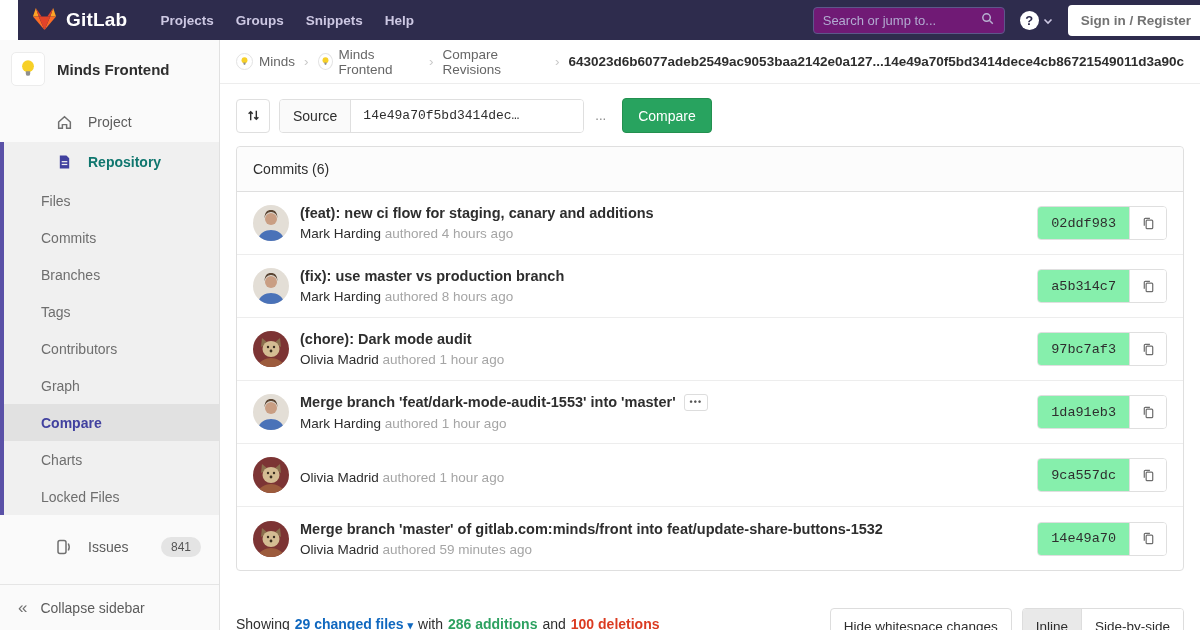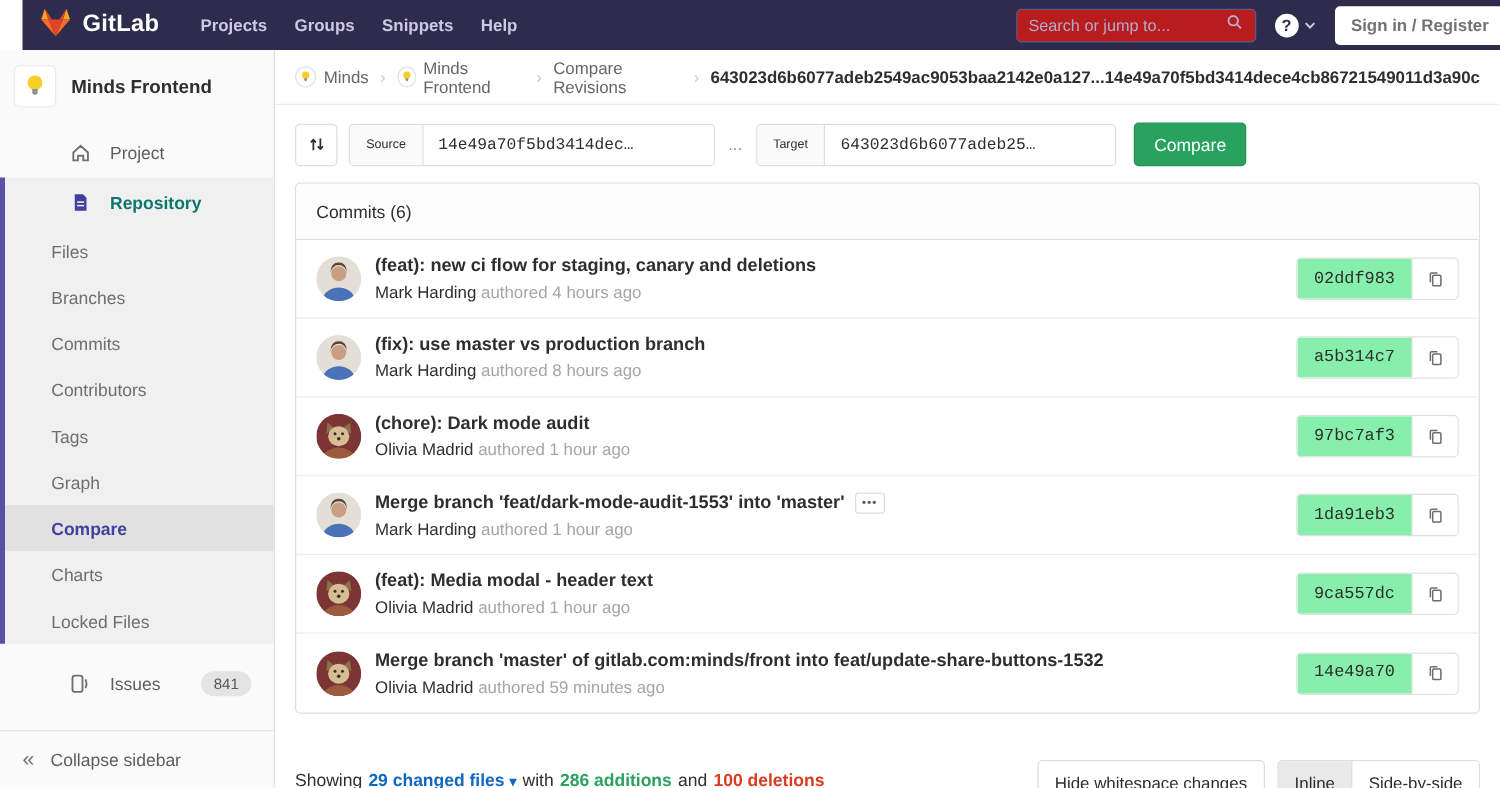--- a/index.html
+++ b/index.html
@@ -6,21 +6,21 @@
   html,body { width:1200px; height:630px; overflow:hidden; background:#fff;
               font-family:"Liberation Sans", sans-serif; }
 
   
   .navbar { position:absolute; top:0; left:18px; width:1200px; height:40px;
             background:#2e2c4d; display:flex; align-items:center; padding:0 14px; z-index:10; }
   .brand { display:flex; align-items:center; gap:9px; margin-right:22px; cursor:pointer; }
   .brand-name { color:#fff; font-size:19px; font-weight:bold; letter-spacing:.2px; }
   .nav-item { color:#cdc8e3; font-size:13.5px; font-weight:bold; padding:0 11px; cursor:pointer; }
   .nav-right { margin-left:auto; display:flex; align-items:center; gap:15px; }
-  .searchbox { width:192px; height:27px; background:#b91c1c; border:1px solid #5d578a;
+  .searchbox { width:192px; height:27px; background:#701a75; border:1px solid #5d578a;
                border-radius:4px; display:flex; align-items:center; padding:0 9px; }
   .searchbox input { flex:1; min-width:0; background:transparent; border:none; outline:none;
                      color:#fff; font-size:13px; font-family:"Liberation Sans",sans-serif; }
   .searchbox input::placeholder { color:#b2abd1; }
   .help-wrap { display:flex; align-items:center; gap:4px; cursor:pointer; }
   .help-circle { width:19px; height:19px; border-radius:50%; background:#fff; color:#2e2c4d;
                  font-size:13px; font-weight:bold; display:flex; align-items:center; justify-content:center; }
   .signin-btn { background:#fff; color:#737373; font-weight:bold; font-size:13.5px;
                 border:none; border-radius:4px; padding:8px 13px; cursor:pointer; }
 
@@ -57,21 +57,21 @@
                   border:1px solid #e3e3e3; display:flex; align-items:center; justify-content:center; }
   .crumb-sep { color:#c9c9c9; }
   .crumb-current { font-weight:bold; color:#2e2e2e; font-size:13.5px; }
 
   .compare-row { display:flex; align-items:center; gap:9px; padding:14px 16px 0 16px; }
   .swap-btn { width:34px; height:34px; border:1px solid #dfdfdf; background:#fff; border-radius:4px;
               display:flex; align-items:center; justify-content:center; cursor:pointer; }
   .field-group { display:flex; height:34px; border:1px solid #dfdfdf; border-radius:4px;
                  overflow:hidden; background:#fff; }
   .field-label { background:#fafafa; border-right:1px solid #dfdfdf; padding:0 13px;
-                 display:flex; align-items:center; font-size:10px; color:#2e2e2e; }
+                 display:flex; align-items:center; font-size:14px; color:#2e2e2e; }
   .field-input { border:none; outline:none; width:232px; padding:0 12px;
                  font-family:"Liberation Mono", monospace; font-size:13px; color:#2e2e2e; }
   .dots-sep { color:#888; font-size:13px; padding:0 2px; }
   .compare-btn { margin-left:5px; background:#28a35f; border:1px solid #23904f; color:#fff;
                  font-size:14px; padding:0 15px; height:35px; border-radius:4px; cursor:pointer; }
 
   .commits-panel { margin:13px 16px 0 16px; border:1px solid #dfdfdf; border-radius:4px; background:#fff; }
   .commits-header { padding:14px 16px; border-bottom:1px solid #dfdfdf; font-size:14px;
                     color:#2e2e2e; background:#fcfcfc; border-radius:4px 4px 0 0; }
   .commit-row { display:flex; align-items:center; padding:0 16px; height:63px;
@@ -182,24 +182,24 @@
       <span class="ic">
         <svg width="15" height="16" viewBox="0 0 16 16">
           <path fill="#41419f" d="M3 1 h7 l3 3 v11 H3 z"></path>
           <rect x="5" y="7" width="6" height="1.3" fill="#f0f0f0"></rect>
           <rect x="5" y="10" width="6" height="1.3" fill="#f0f0f0"></rect>
         </svg>
       </span>
       <span class="repo-head-label">Repository</span>
     </div>
     <div class="sub-item">Files</div>
+    <div class="sub-item">Commits</div>
     <div class="sub-item">Branches</div>
-    <div class="sub-item">Commits</div>
+    <div class="sub-item">Tags</div>
     <div class="sub-item">Contributors</div>
-    <div class="sub-item">Tags</div>
     <div class="sub-item">Graph</div>
     <div class="sub-item active">Compare</div>
     <div class="sub-item">Charts</div>
     <div class="sub-item">Locked Files</div>
   </nav>
 
   <div class="side-item issues-row">
     <span class="ic">
       <svg width="16" height="16" viewBox="0 0 16 16" fill="none" stroke="#707070" stroke-width="1.5">
         <rect x="2" y="1.5" width="8" height="13" rx="2"></rect>
@@ -251,42 +251,38 @@
       <svg width="15" height="15" viewBox="0 0 16 16" fill="none" stroke="#2e2e2e" stroke-width="1.5">
         <path d="M5 13 V4 M2.8 6.2 L5 4 L7.2 6.2"></path>
         <path d="M11 3 V12 M8.8 9.8 L11 12 L13.2 9.8"></path>
       </svg>
     </button>
     <div class="field-group">
       <span class="field-label">Source</span>
       <input class="field-input" value="14e49a70f5bd3414dec…" style="">
     </div>
     <span class="dots-sep">...</span>
-    <div class="field-group">
-      <span class="field-label">Target</span>
-      <input class="field-input" value="643023d6b6077adeb25…" style="">
-    </div>
     <button class="compare-btn">Compare</button>
   </div>
 
   <section class="commits-panel">
     <div class="commits-header">Commits (6)</div>
 
     <div class="commit-row">
       <span class="commit-avatar">
         <svg width="36" height="36" viewBox="0 0 36 36">
             <rect width="36" height="36" fill="#e3ded6"></rect>
             <path d="M11.5 13.5 a6.5 6.5 0 0 1 13 0 c0-6-2.5-8.5-6.5-8.5 s-6.5 2.5-6.5 8.5" fill="#5b4634"></path>
             <circle cx="18" cy="14" r="6" fill="#c99e83"></circle>
             <path d="M5 36 c0-8 8-11 13-11 s13 3 13 11 z" fill="#4a72b8"></path>
           </svg>
       </span>
       <div class="commit-body">
         <div class="commit-title">
-            <span>(feat): new ci flow for staging, canary and deletions</span>
+            <span>(feat): new ci flow for staging, canary and additions</span>
           </div>
         <div class="commit-meta"><span class="commit-author">Mark Harding</span> <span>authored 4 hours ago</span></div>
       </div>
       <div class="sha-group">
         <span class="sha">02ddf983</span>
         <button class="copy-btn">
           <svg width="15" height="15" viewBox="0 0 16 16" fill="none" stroke="#6e6e6e" stroke-width="1.3">
               <rect x="5.5" y="4.5" width="7" height="9" rx="1"></rect>
               <path d="M3.5 10.5 v-7 a1 1 0 0 1 1-1 h5"></path>
             </svg>
@@ -384,23 +380,20 @@
             <polygon points="9,7 15,12 8,16" fill="#8a6f4d"></polygon>
             <polygon points="27,7 21,12 28,16" fill="#8a6f4d"></polygon>
             <ellipse cx="18" cy="18" rx="8.5" ry="8" fill="#d4bc93"></ellipse>
             <circle cx="15" cy="16" r="1.2" fill="#3a2d20"></circle>
             <circle cx="21" cy="16" r="1.2" fill="#3a2d20"></circle>
             <circle cx="18" cy="20" r="1.4" fill="#3a2d20"></circle>
             <path d="M4 36 c2-6 9-9 14-9 s12 3 14 9 z" fill="#9c5b3c"></path>
           </svg>
       </span>
       <div class="commit-body">
-        <div class="commit-title">
-            <span>(feat): Media modal - header text</span>
-          </div>
         <div class="commit-meta"><span class="commit-author">Olivia Madrid</span> <span>authored 1 hour ago</span></div>
       </div>
       <div class="sha-group">
         <span class="sha">9ca557dc</span>
         <button class="copy-btn">
           <svg width="15" height="15" viewBox="0 0 16 16" fill="none" stroke="#6e6e6e" stroke-width="1.3">
               <rect x="5.5" y="4.5" width="7" height="9" rx="1"></rect>
               <path d="M3.5 10.5 v-7 a1 1 0 0 1 1-1 h5"></path>
             </svg>
         </button>

